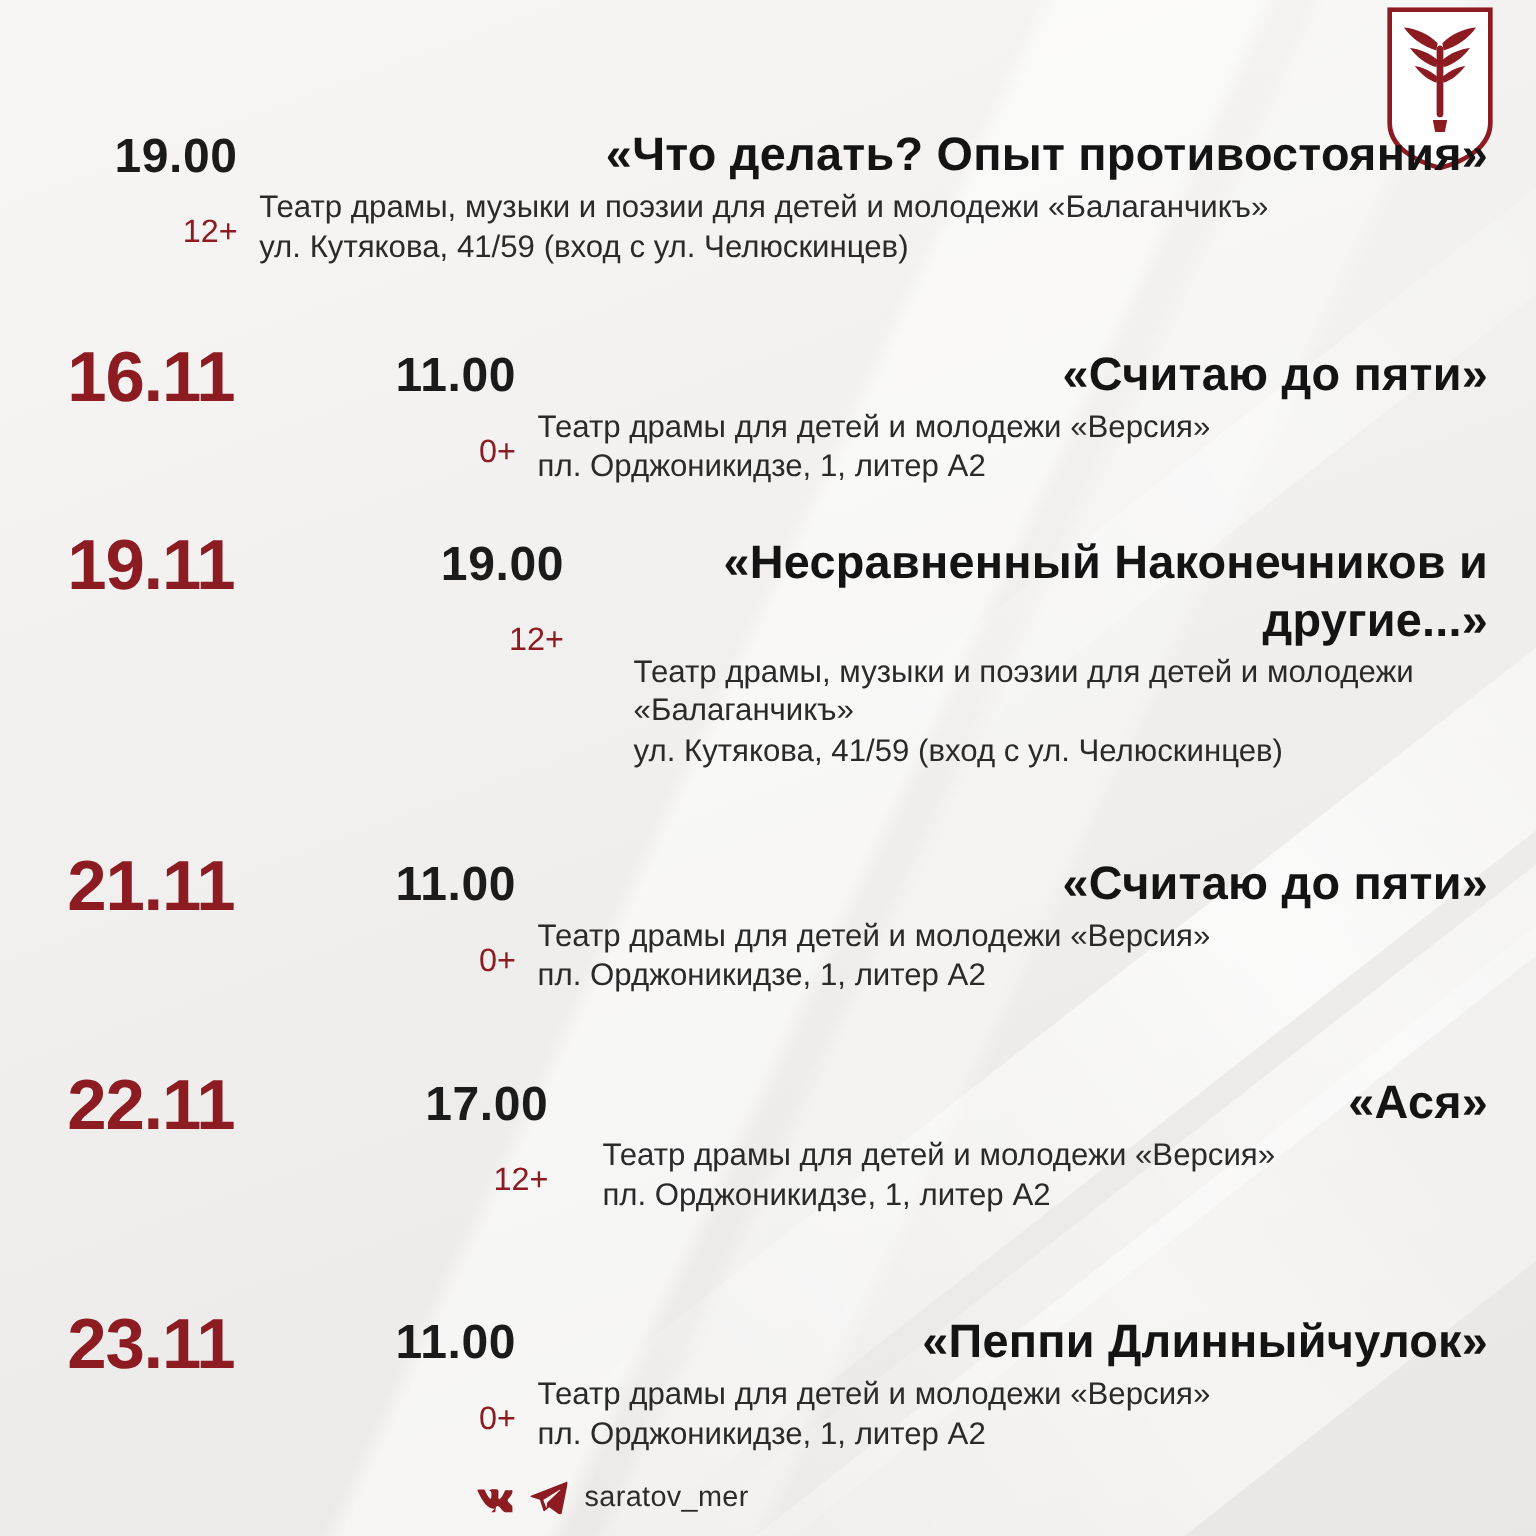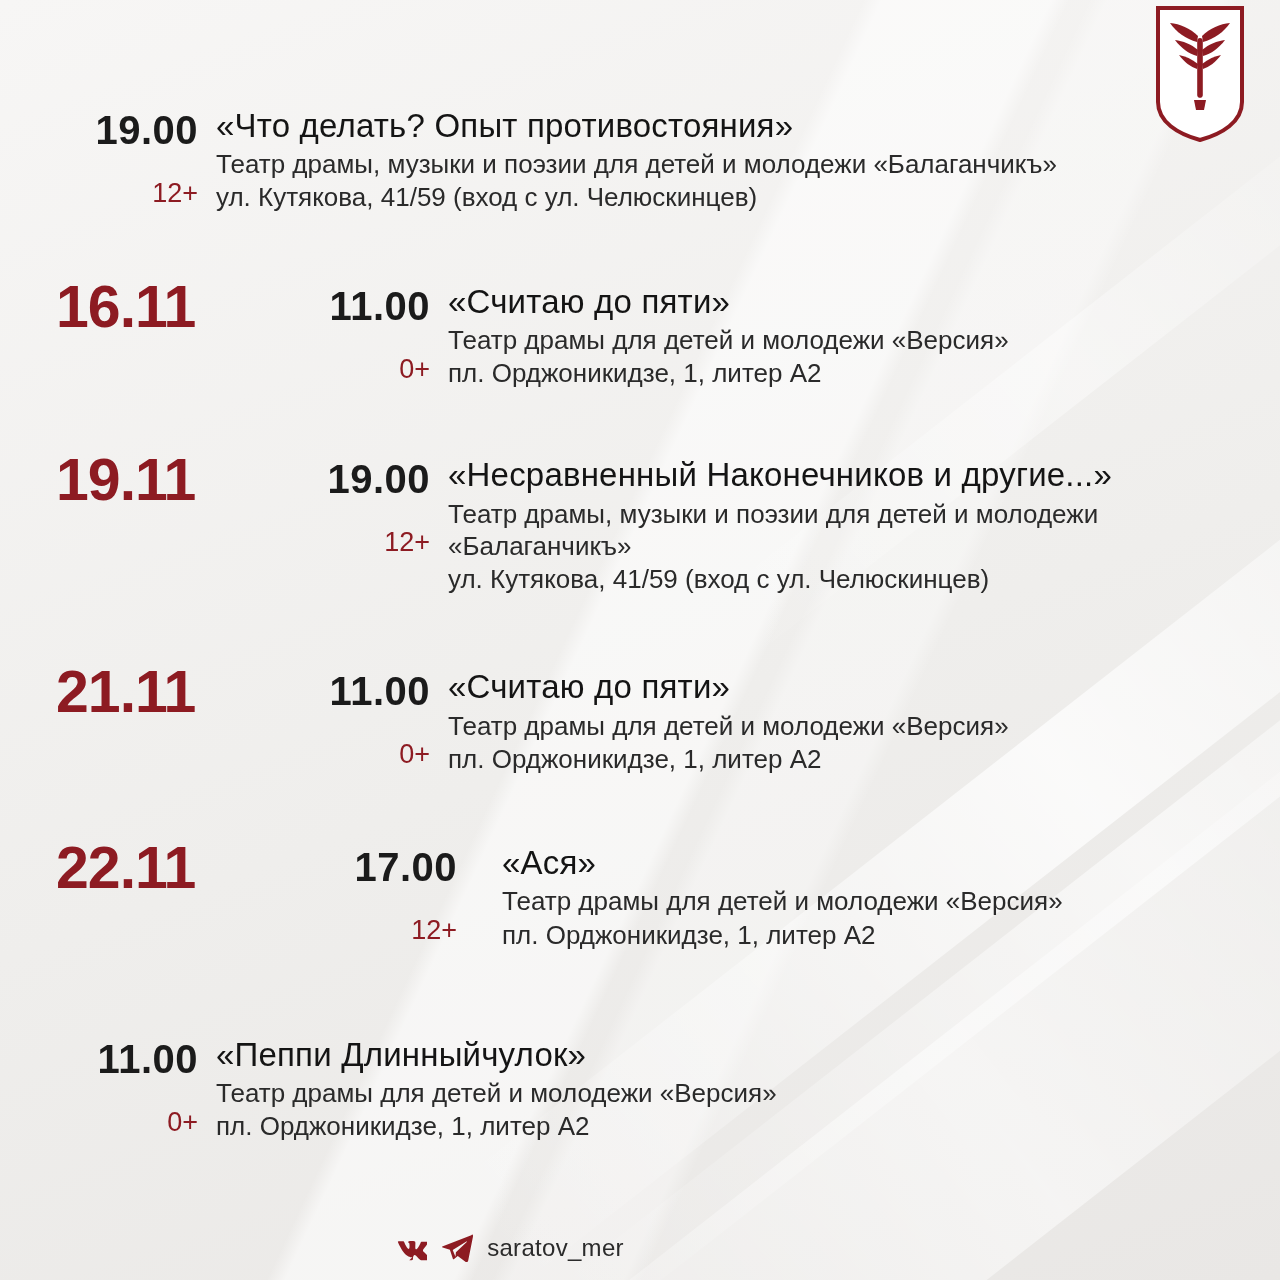--- a/index.html
+++ b/index.html
@@ -91,38 +91,39 @@
     font-size: 27px;
     font-weight: normal;
     color: #8d1b22;
     line-height: 1;
   }
   .col-info {
     flex: 1 1 auto;
     padding-top: 6px;
   }
   .title {
-    font-size: 33px;
-    font-weight: normal;
+    font-size: 39px;
+    font-weight: bold;
     color: #141414;
     line-height: 1.22;
     letter-spacing: 0.2px;
+    text-align: right;
   }
   .place, .addr {
     font-size: 26px;
     color: #2a2a2a;
     line-height: 1.24;
     margin-top: 2px;
   }
   .addr { margin-top: 1px; }
 
   
   .ev-0 { margin-top: 4px; }
   .ev-1 { margin-top: 62px; }
-  .ev-2 { margin-top: 60px; }
+  .ev-2 { margin-top: 36px; gap: 40px; }
   .ev-3 { margin-top: 66px; }
   .ev-4 { margin-top: 62px; gap: 27px; }
   .ev-5 { margin-top: 78px; }
 
   
   .footer {
     position: absolute;
     left: 0;
     bottom: 18px;
     width: 1013px;
@@ -232,20 +233,23 @@
         <div class="age">12+</div>
       </div>
       <div class="col-info">
         <div class="title">«Ася»</div>
         <div class="place">Театр драмы для детей и молодежи «Версия»</div>
         <div class="addr">пл. Орджоникидзе, 1, литер А2</div>
       </div>
     </div>
 
     <div class="event ev-5">
+      <div class="col-date">
+        <div class="date">23.11</div>
+      </div>
       <div class="col-time">
         <div class="time">11.00</div>
         <div class="age">0+</div>
       </div>
       <div class="col-info">
         <div class="title">«Пеппи Длинныйчулок»</div>
         <div class="place">Театр драмы для детей и молодежи «Версия»</div>
         <div class="addr">пл. Орджоникидзе, 1, литер А2</div>
       </div>
     </div>

